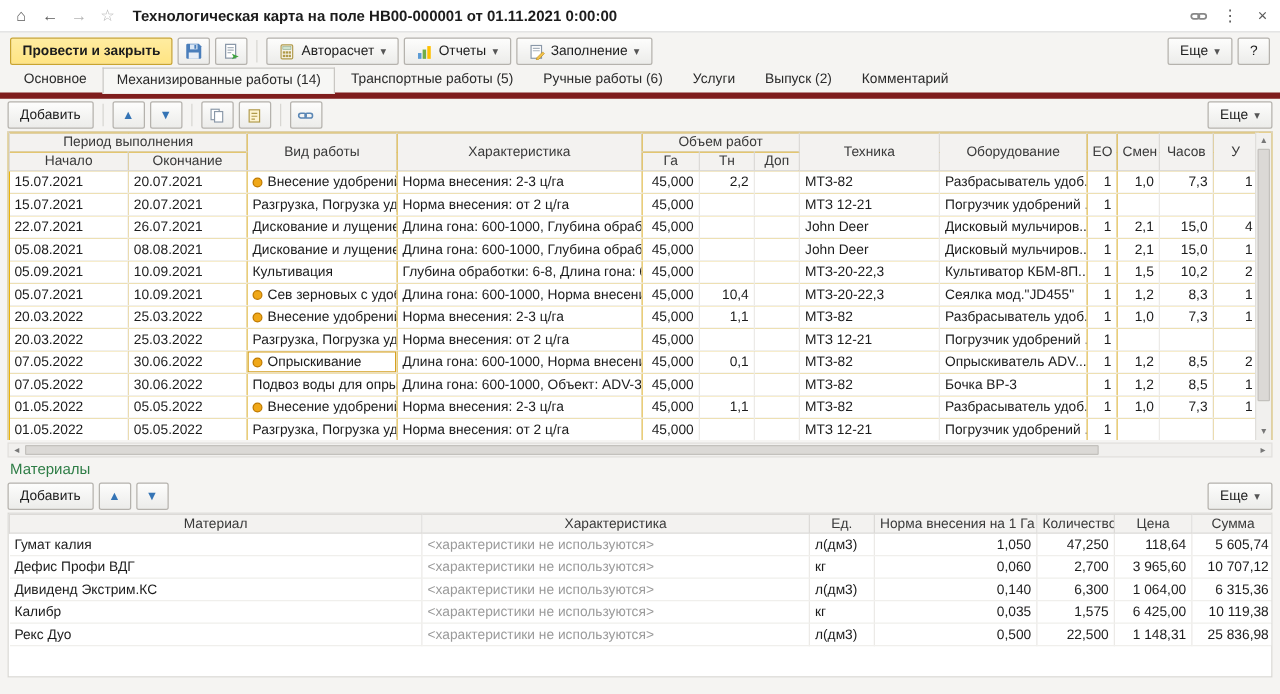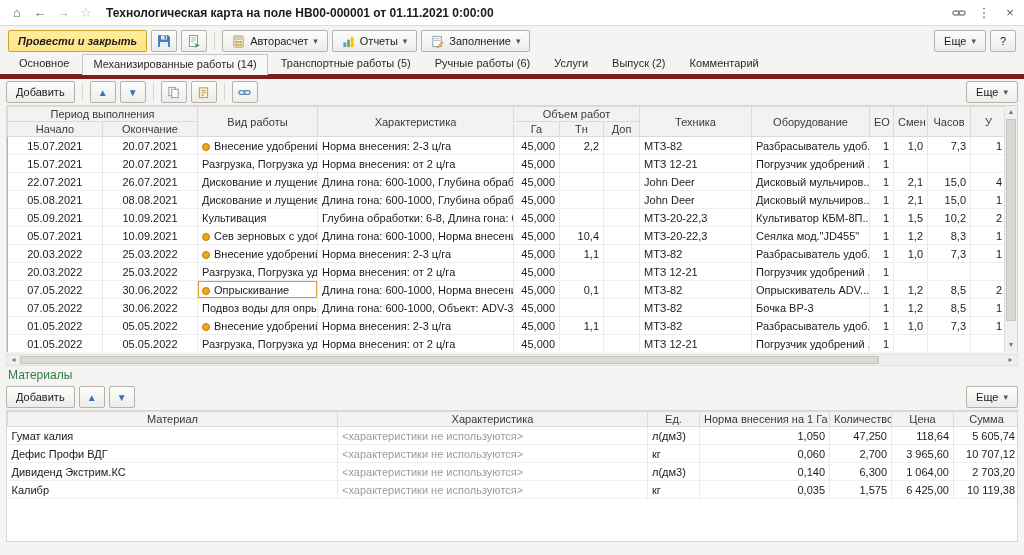--- a/index.html
+++ b/index.html
@@ -23,21 +23,21 @@
   .win-title { font-weight:bold; font-size:12px; margin-left:8px; white-space:nowrap; overflow:hidden; }
   .titlebar-right { margin-left:auto; display:flex; align-items:center; gap:10px; color:#777; }
   .titlebar-right .nav-btn { width:16px; }
 
   
   .toolbar { height:30px; display:flex; align-items:center; gap:4px; padding:0 8px; }
   .btn { height:22px; display:inline-flex; align-items:center; gap:5px; padding:0 9px;
     background:linear-gradient(#fdfdfc,#ececea); border:1px solid #b5b2ad; border-radius:2px;
     font-family:"Liberation Sans",sans-serif; font-size:11px; color:#1c1c1c; white-space:nowrap; cursor:default; }
   .btn-primary { background:linear-gradient(#ffeca0, var(--primary-button));
-    border-color:var(--primary-button-border); font-weight:bold;font-style:italic; }
+    border-color:var(--primary-button-border); font-weight:bold; }
   .btn.sq { width:26px; padding:0; justify-content:center; }
   .chev { font-size:9px; color:#555; }
   .sep { width:1px; height:18px; background:#d8d6d2; margin:0 3px; }
   .spacer { flex:1; }
   .blue-arrow { color:var(--toolbar-arrow); font-size:10px; }
 
   
   .tabs { height:23px; display:flex; align-items:flex-end; padding:0 8px; gap:2px;
     border-bottom:5px solid #7f1d1d; }
   .tab { padding:3px 10px 4px; border:1px solid transparent; color:#2a2a2a; white-space:nowrap; cursor:default; }
@@ -49,21 +49,21 @@
   
   .works-area { position:relative; height:247px; margin:0 6px; background:#eab308;
     border:1px solid #d9d7d3; border-bottom:none; padding-right:13px; overflow:hidden; }
   table.grid { border-collapse:collapse; table-layout:fixed; }
   table.grid th, table.grid td { overflow:hidden; white-space:nowrap; padding:0 4px; }
   table.grid thead th { background:#f3f2f0; border:1px solid #dcdad7; font-weight:normal;
     color:#3a3a3a; text-align:center; height:15px; }
   table.grid tbody td { height:18px; border-right:1px solid #eceae7; border-bottom:1px solid #f0efec; background:#fff; }
   .works-table { width:999px; }
   .c-num { text-align:right; }
-  .c-date { padding-left:6px;text-align:center; }
+  .c-date { padding-left:6px; }
   .work-dot { display:inline-block; width:8px; height:8px; border-radius:50%;
     background:var(--work-marker); border:1px solid #c07b00; margin-right:4px; vertical-align:-1px; }
   tr.row-selected td { background:var(--selection-row); }
   td.cell-selected { background:var(--selection-cell);
     box-shadow: inset 0 0 0 1px var(--selection-cell-border); margin-top: 43px; }
 
   
   .materials-wrap { margin:0 6px; background:#fff; border:1px solid #d9d7d3; overflow:hidden; height:132px; }
   .materials-table { width:1012px; }
   .materials-table thead th { text-align:left; height:16px;margin-left:48px; }
@@ -532,26 +532,35 @@
           <td class="c-num">3 965,60</td>
           <td class="c-num">10 707,12</td>
         </tr>
         <tr>
           <td class="c-text">Дивиденд Экстрим.КС</td>
           <td class="c-placeholder">&lt;характеристики не используются&gt;</td>
           <td class="c-text">л(дм3)</td>
           <td class="c-num">0,140</td>
           <td class="c-num">6,300</td>
           <td class="c-num">1 064,00</td>
-          <td class="c-num">2 703,20</td>
+          <td class="c-num">6 315,36</td>
         </tr>
         <tr>
           <td class="c-text">Калибр</td>
           <td class="c-placeholder">&lt;характеристики не используются&gt;</td>
           <td class="c-text">кг</td>
           <td class="c-num">0,035</td>
           <td class="c-num">1,575</td>
           <td class="c-num">6 425,00</td>
           <td class="c-num">10 119,38</td>
         </tr>
+        <tr>
+          <td class="c-text">Рекс Дуо</td>
+          <td class="c-placeholder">&lt;характеристики не используются&gt;</td>
+          <td class="c-text">л(дм3)</td>
+          <td class="c-num">0,500</td>
+          <td class="c-num">22,500</td>
+          <td class="c-num">1 148,31</td>
+          <td class="c-num">25 836,98</td>
+        </tr>
       </tbody>
   </table>
 </div>
 
 </body></html>

